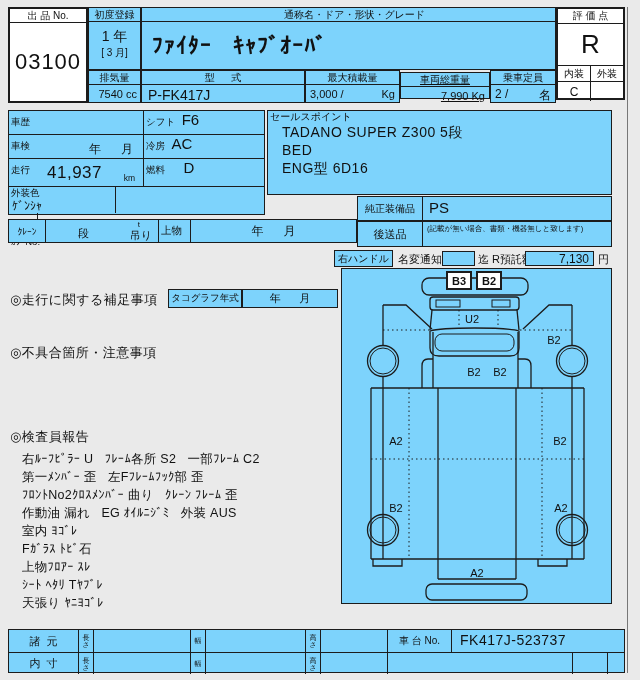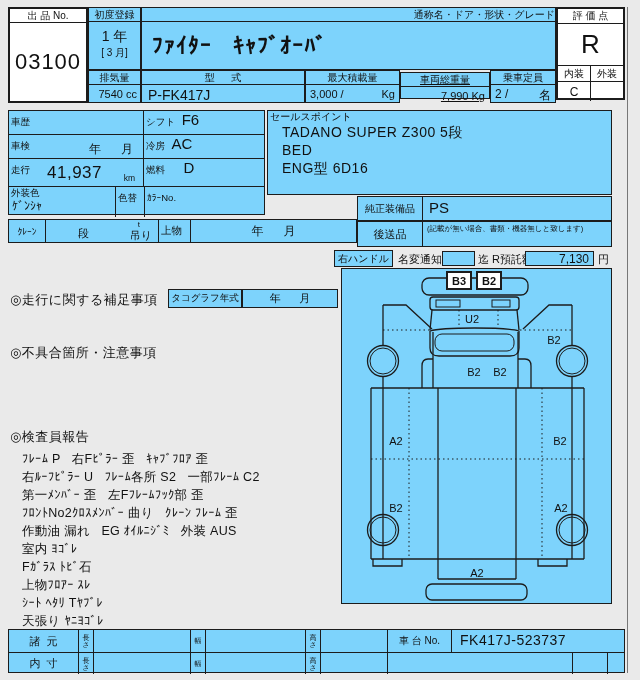--- a/index.html
+++ b/index.html
@@ -31,21 +31,21 @@
   <div class="cen" style="height:78px;font-size:22px;letter-spacing:1px;">03100</div>
 </div>
 
 <div class="abs bx" style="left:88px;top:7px;width:53px;height:63px;">
   <div class="hdr">初度登録</div>
   <div style="text-align:center;font-size:14px;padding-top:6px;" class="pre">1 年</div>
   <div style="text-align:center;font-size:10px;" class="pre">[ 3 月]</div>
 </div>
 
 <div class="abs bx" style="left:141px;top:7px;width:415px;height:63px;">
-  <div class="hdr" style="text-align:right;padding-left:12px;">通称名・ドア・形状・グレード</div>
+  <div class="hdr" style="text-align:center;padding-left:12px;">通称名・ドア・形状・グレード</div>
   <div style="font-size:22px;font-weight:600;padding:11px 0 0 10px;letter-spacing:1px;" class="pre">ﾌｧｲﾀｰ   ｷｬﾌﾞｵｰﾊﾞ</div>
 </div>
 
 <div class="abs bx" style="left:88px;top:70px;width:53px;height:33px;">
   <div class="hdr">排気量</div>
   <div style="font-size:11px;text-align:right;padding:3px 3px 0 0;">7540 cc</div>
 </div>
 
 <div class="abs bx" style="left:141px;top:70px;width:164px;height:33px;">
   <div class="hdr">型      式</div>
@@ -110,21 +110,21 @@
     <div style="width:134px;border-right:1px solid #1c1c1c;position:relative;">
       <span class="lab">走行</span>
       <span style="position:absolute;left:38px;top:4px;font-size:17px;letter-spacing:0.5px;">41,937</span>
       <span style="position:absolute;right:8px;bottom:3px;font-size:8.5px;">km</span>
     </div>
     <div style="flex:1;">
       <span class="lab">燃料</span>
       <span style="font-size:15px;padding-left:12px;">D</span>
     </div>
   </div>
-  <div class="row" style="height:30px;">
+  <div class="row" style="height:30px;flex-direction:column;">
     <div style="width:106px;border-right:1px solid #1c1c1c;">
       <div class="lab">外装色</div>
       <div style="font-size:12px;padding-left:3px;">ｹﾞﾝｼｬ</div>
     </div>
     <div style="width:28px;border-right:1px solid #1c1c1c;">
       <span class="lab">色替</span>
     </div>
     <div style="flex:1;">
       <span class="lab">ｶﾗｰNo.</span>
     </div>
@@ -177,21 +177,20 @@
 <div class="abs" style="left:598px;top:252px;font-size:11px;">円</div>
 
 <div class="abs" style="left:10px;top:291px;font-size:13px;letter-spacing:0.5px;">◎走行に関する補足事項</div>
 <div class="abs bx cen" style="left:168px;top:289px;width:74px;height:19px;font-size:9.5px;text-align:center;">タコグラフ年式</div>
 <div class="abs bx cen pre" style="left:242px;top:289px;width:96px;height:19px;font-size:11px;">年      月</div>
 
 <div class="abs" style="left:10px;top:344px;font-size:13px;letter-spacing:0.5px;">◎不具合箇所・注意事項</div>
 
 <div class="abs" style="left:10px;top:428px;font-size:13px;letter-spacing:0.5px;">◎検査員報告</div>
 <div class="abs" style="left:22px;top:450px;line-height:18px;">
-  <div class="rep">ﾌﾚｰﾑ P   右Fﾋﾟﾗｰ 歪   ｷｬﾌﾞﾌﾛｱ 歪</div>
   <div class="rep">右ﾙｰﾌﾋﾟﾗｰ U   ﾌﾚｰﾑ各所 S2   一部ﾌﾚｰﾑ C2</div>
   <div class="rep">第一ﾒﾝﾊﾞｰ 歪   左Fﾌﾚｰﾑﾌｯｸ部 歪</div>
   <div class="rep">ﾌﾛﾝﾄNo2ｸﾛｽﾒﾝﾊﾞｰ 曲り   ｸﾚｰﾝ ﾌﾚｰﾑ 歪</div>
   <div class="rep">作動油 漏れ   EG ｵｲﾙﾆｼﾞﾐ   外装 AUS</div>
   <div class="rep">室内 ﾖｺﾞﾚ</div>
   <div class="rep">Fｶﾞﾗｽ ﾄﾋﾞ石</div>
   <div class="rep">上物ﾌﾛｱｰ ｽﾚ</div>
   <div class="rep">ｼｰﾄ ﾍﾀﾘ Tﾔﾌﾞﾚ</div>
   <div class="rep">天張り ﾔﾆﾖｺﾞﾚ</div>
 </div>

